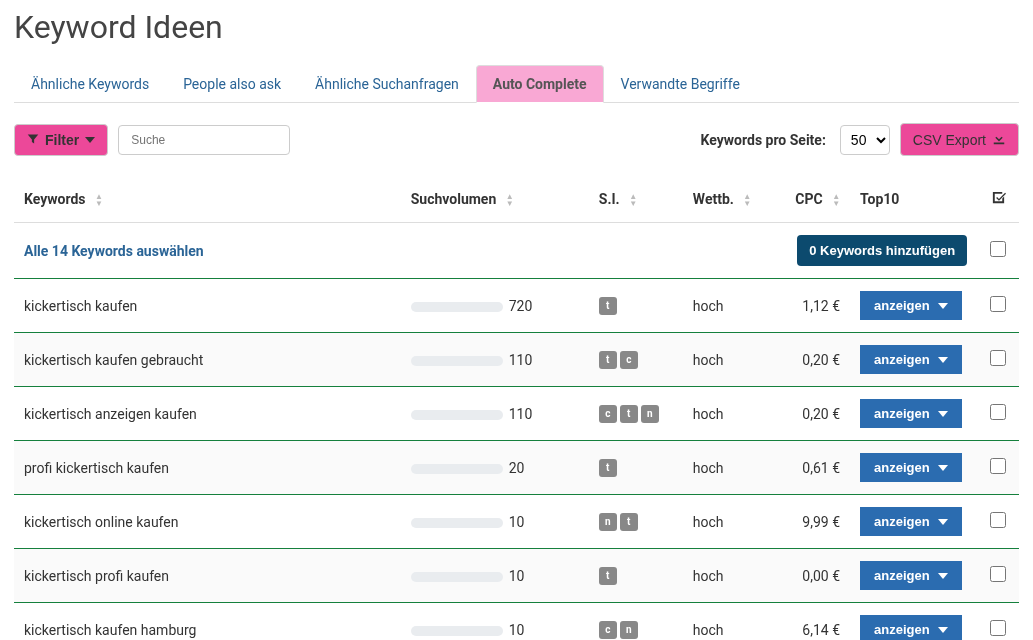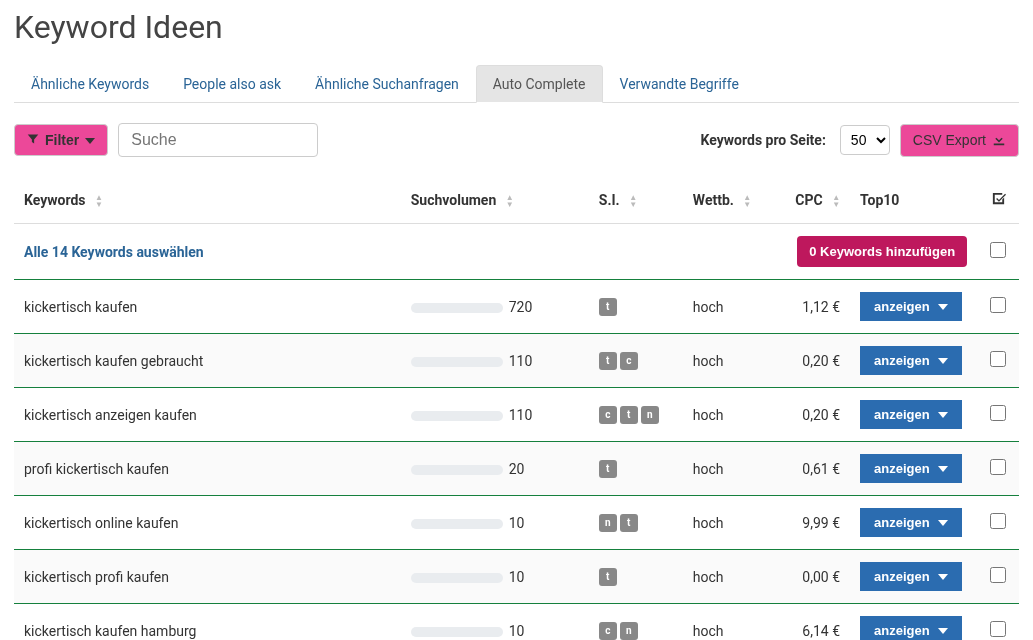--- a/index.html
+++ b/index.html
@@ -1,36 +1,36 @@
 <!DOCTYPE html>
 <html><head>
 <meta charset="utf-8">
 <style>
   * { box-sizing: border-box; margin: 0; padding: 0; }
   body { font-family: -apple-system, BlinkMacSystemFont, "Segoe UI", Roboto, Helvetica, Arial, sans-serif; background: #fff; color: #333; padding: 0 14px 14px; width: 1033px; }
   h1 { font-size: 32px; font-weight: 400; color: #444; margin: 8px 0 18px 0; }
   .tabs { display: flex; border-bottom: 1px solid #ddd; margin-bottom: 20px; }
   .tab { padding: 10px 16px; font-size: 14px; color: #2a6496; cursor: pointer; border: 1px solid transparent; position: relative; top: 1px; }
-  .tab.active { color: #555; border: 1px solid #ddd; border-bottom-color: #fff; border-radius: 4px 4px 0 0; background: #e5e5e5; }
+  .tab.active { color: #555; border: 1px solid #ddd; border-bottom-color: #fff; border-radius: 4px 4px 0 0; background: #f9a8d4; font-weight: bold; }
   .controls { display: flex; align-items: center; margin-bottom: 20px; gap: 10px; }
   .btn { display: inline-flex; align-items: center; gap: 6px; padding: 7px 12px; font-size: 14px; border: 1px solid #ccc; background: #ec4899; border-radius: 4px; color: #333; cursor: pointer; }
   .filter-btn strong { font-weight: 700; }
-  .search-input { padding: 7px 12px; font-size: 16px; border: 1px solid #ccc; border-radius: 4px; width: 200px; color: #555; }
+  .search-input { padding: 7px 12px; font-size: 12px; border: 1px solid #ccc; border-radius: 4px; width: 172px; color: #555; }
   .spacer { flex: 1; }
   .kps-label { font-weight: 700; font-size: 14px; margin-right: 4px; }
   .select { padding: 5px 6px; font-size: 14px; border: 1px solid #ccc; border-radius: 4px; background: #fff; }
   table { width: 100%; border-collapse: collapse; }
   thead th { text-align: left; font-size: 14px; font-weight: 700; padding: 14px 10px; border-bottom: 1px solid #ddd; color: #333; white-space: nowrap; position: relative; }
   .sort-icons { display: inline-flex; flex-direction: column; margin-left: 6px; font-size: 8px; line-height: 7px; color: #bbb; vertical-align: middle; }
   tbody tr { border-bottom: 1px solid #15803d; }
   tbody tr:nth-child(odd) { background: #fafafa; }
   tbody tr.select-all-row { background: #fff; }
   tbody td { padding: 12px 10px; font-size: 14px; vertical-align: middle; }
   .select-all-link { color: #2a6496; font-weight: 700; cursor: pointer; }
-  .add-btn { background: #be185d; color: #fff; border: none; border-radius: 4px; padding: 8px 12px; font-weight: 700; font-size: 13px; cursor: pointer; }
+  .add-btn { background: #0c4a6e; color: #fff; border: none; border-radius: 4px; padding: 8px 12px; font-weight: 700; font-size: 13px; cursor: pointer; }
   .vol-bar { width: 92px; height: 10px; background: #e9ecef; border-radius: 5px; overflow: hidden; display: inline-block; vertical-align: middle; }
   .vol-bar .fill { height: 100%; background: #2b6cb0; }
   .vol-num { display: inline-block; width: 40px; text-align: left; margin-left: 6px; }
   .si-tag { display: inline-flex; align-items: center; justify-content: center; width: 18px; height: 18px; border-radius: 3px; background: #888; color: #fff; font-size: 10px; font-weight: 700; margin-right: 3px; }
   .show-btn { background: #2b6cb0; color: #fff; border: none; border-radius: 0; padding: 7px 14px; font-weight: 700; font-size: 13px; cursor: pointer; display: inline-flex; align-items: center; gap: 8px; }
   .show-btn .chev { font-size: 10px; }
   .cb { width: 16px; height: 16px; cursor: pointer; }
   .col-kw { width: 370px; }
   .col-vol { width: 180px; }
   .col-si { width: 90px; }

